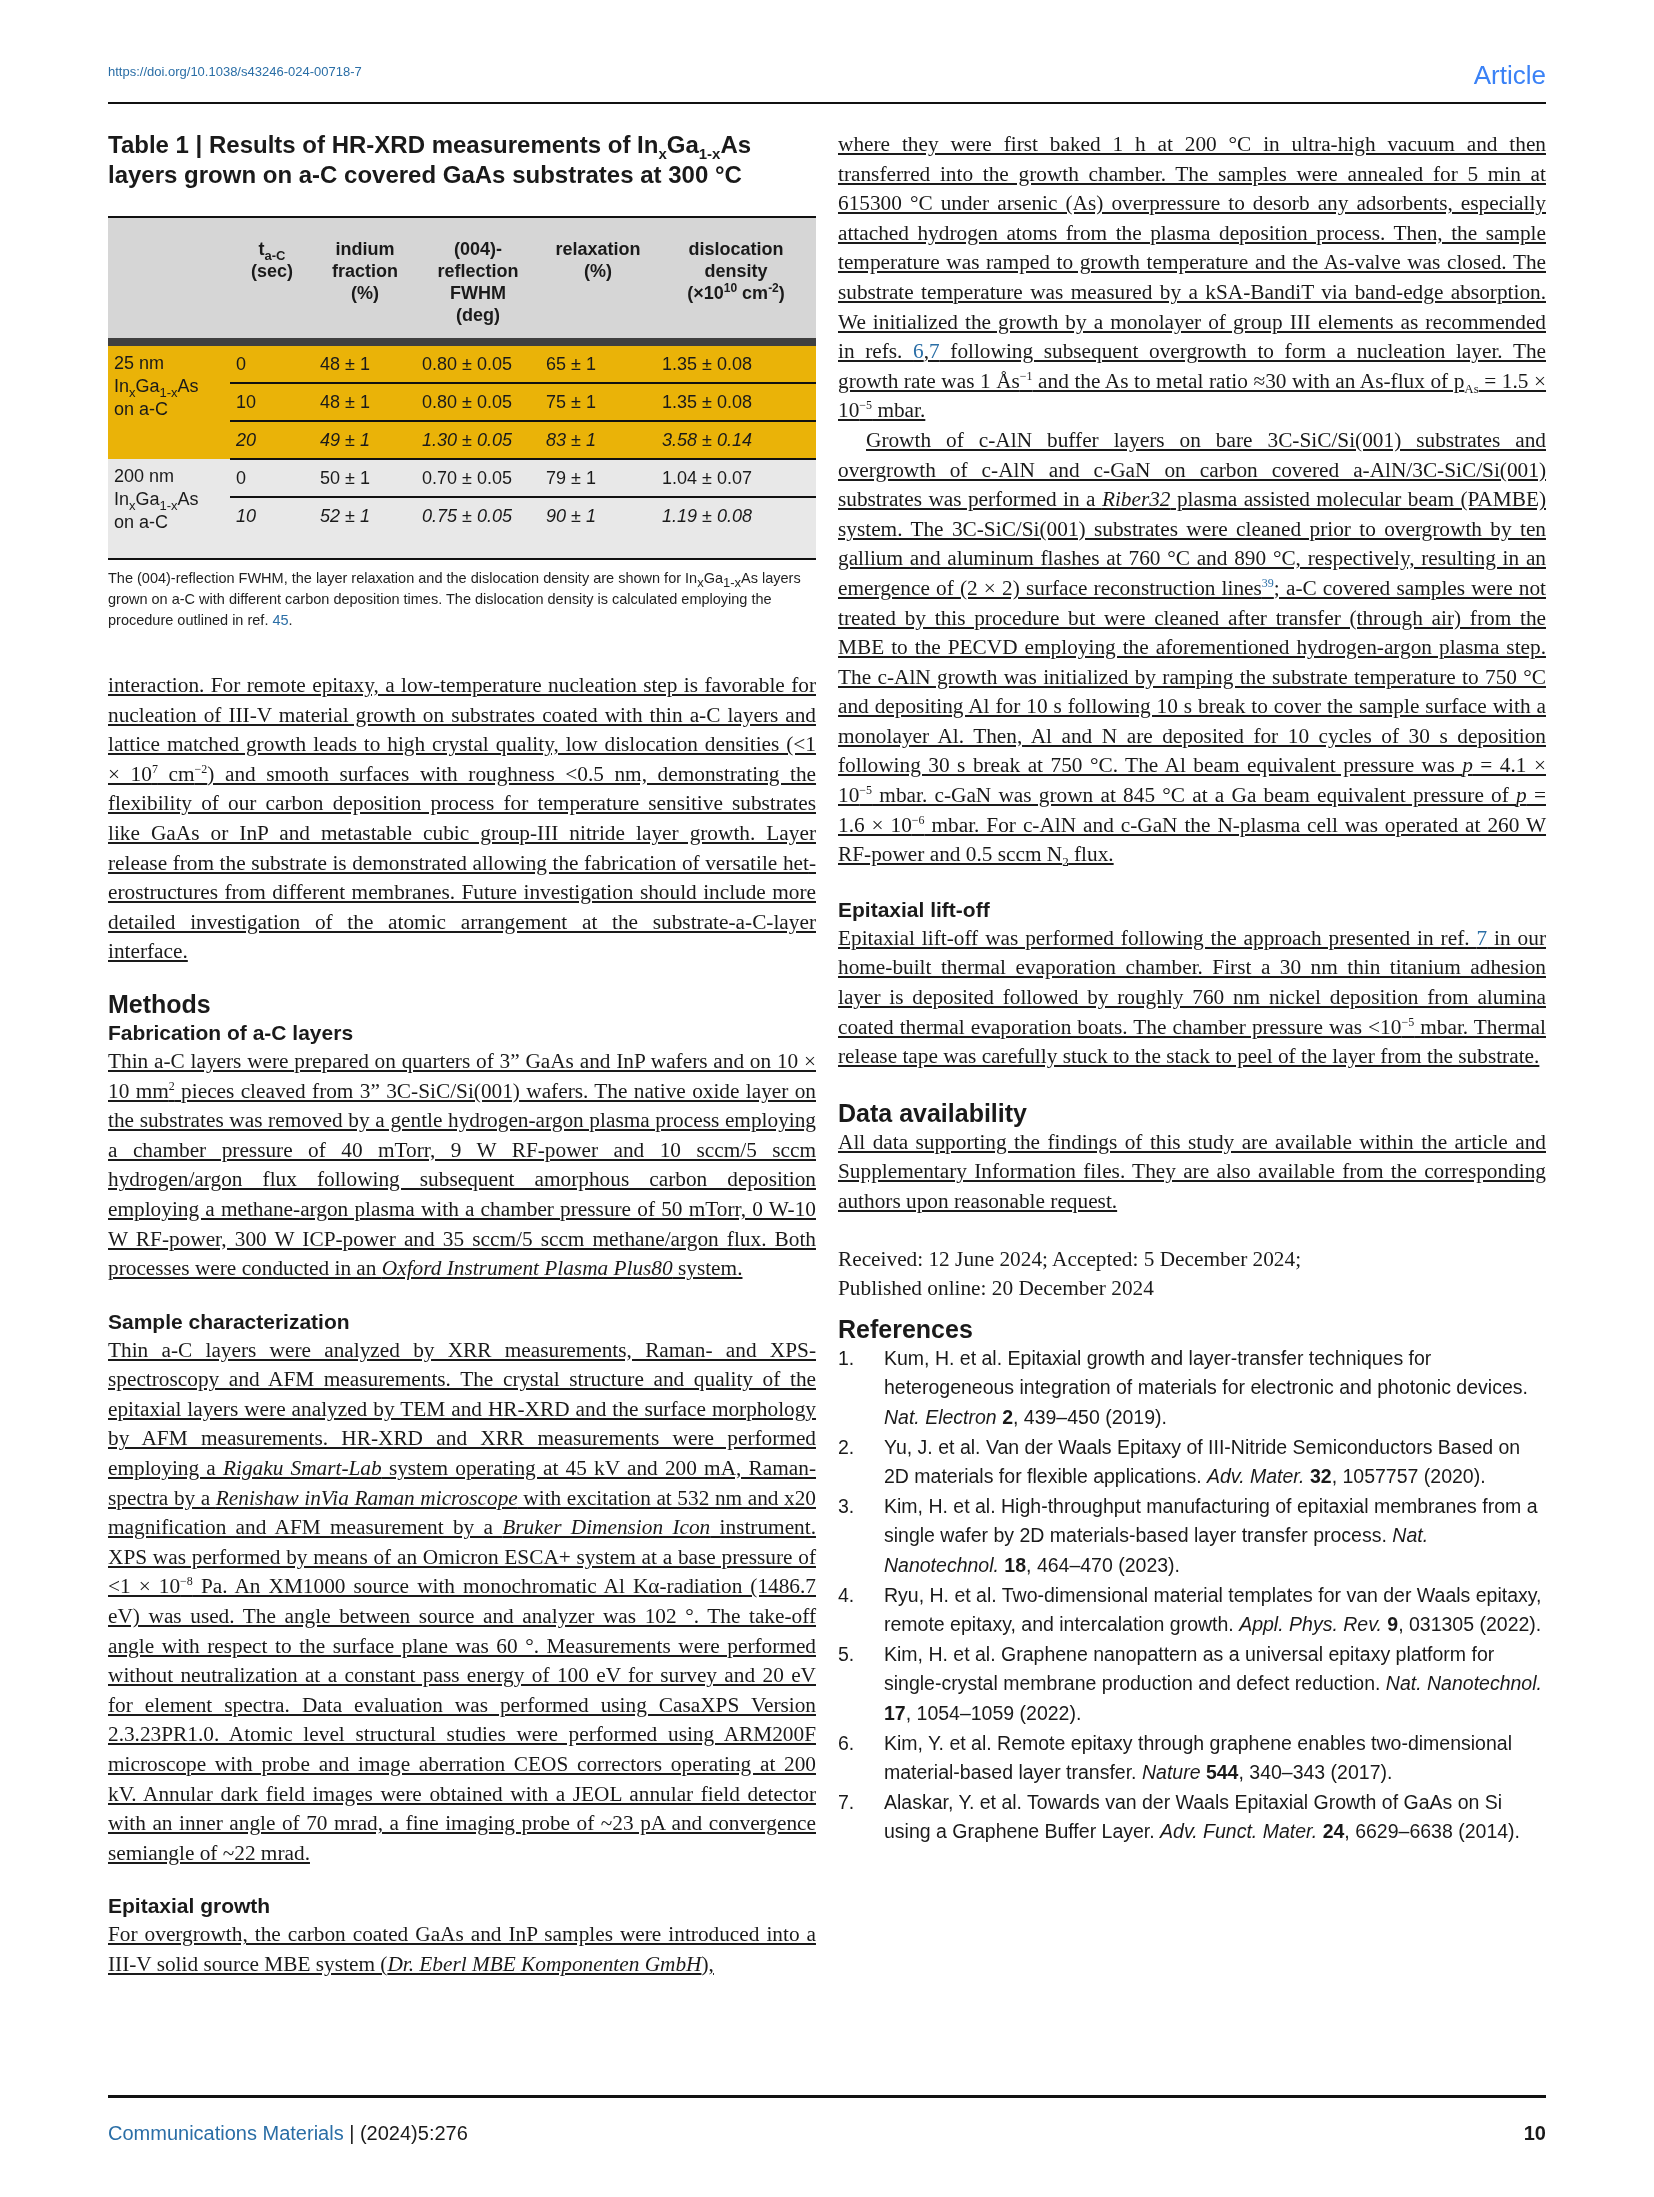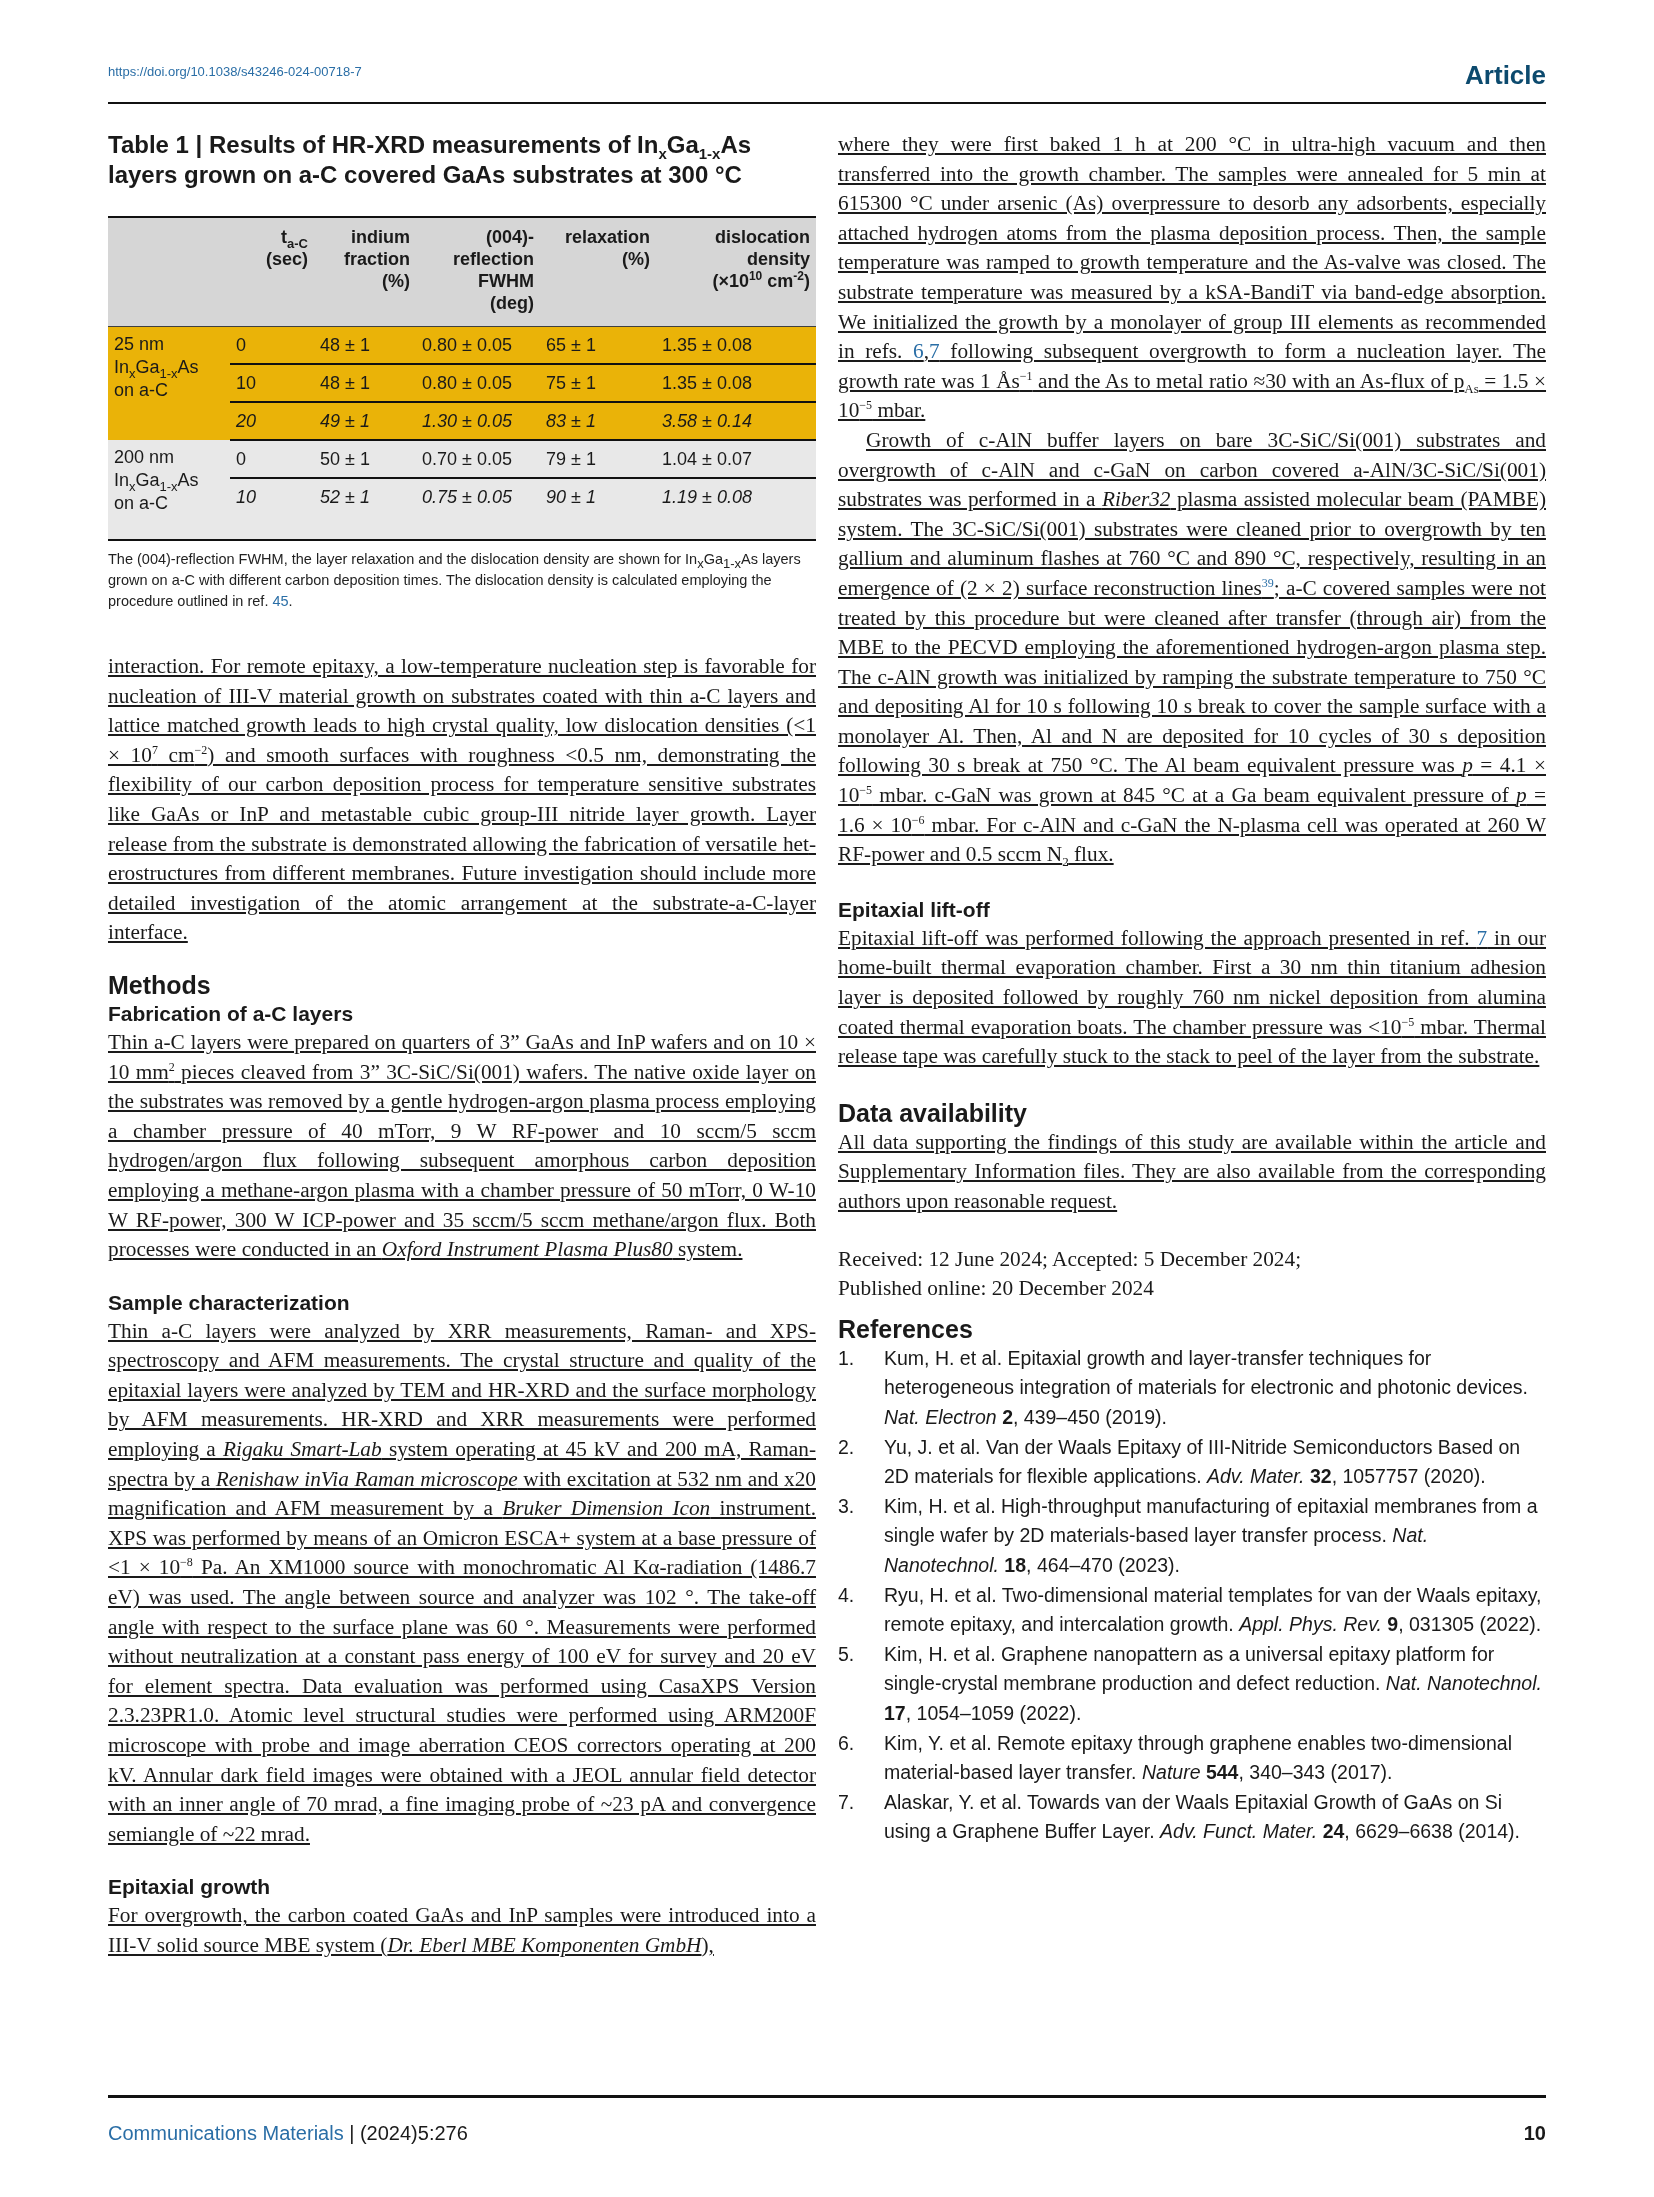--- a/index.html
+++ b/index.html
@@ -4,33 +4,33 @@
 <style>
   html, body { margin: 0; padding: 0; background: #ffffff; }
   body { width: 1654px; height: 2197px; position: relative; overflow: hidden; color: #1a1a1a; }
   .sans { font-family: "Liberation Sans", "DejaVu Sans", sans-serif; }
   .serif { font-family: "Liberation Serif", "DejaVu Serif", serif; }
   a, .link { color: #2a6ea6; text-decoration: none; }
 
   
   #page-header { position: absolute; left: 108px; top: 60px; width: 1438px; height: 42px; border-bottom: 2px solid #111; }
   #doi-link { position: absolute; left: 0; top: 4px; font-size: 13px; }
-  #article-label { position: absolute; right: 0; top: 0; font-size: 26px; font-weight: bold; color: #0c4a6e; }
+  #article-label { position: absolute; right: 0; top: 0; font-size: 26px; font-weight: normal; color: #3b82f6; }
 
   
   .col { position: absolute; top: 130px; width: 708px; }
   #col-left { left: 108px; }
   #col-right { left: 838px; }
 
   
   #table-title { font-size: 24px; font-weight: bold; line-height: 30px; margin: 0 0 26px 0; }
   #table-title sub { font-size: 15px; }
   table { border-collapse: collapse; width: 100%; font-size: 18px; }
   thead tr { background: #d6d6d6; }
-  thead th { text-align: right; vertical-align: top; font-weight: bold; padding: 8px 6px 12px 6px; line-height: 22px; font-size: 18px; border-top: 2px solid #111; border-bottom: 1px solid #404040; }
+  thead th { text-align: center; vertical-align: top; font-weight: bold; padding: 20px 6px 12px 6px; line-height: 22px; font-size: 18px; border-top: 2px solid #111; border-bottom: 8px solid #404040; }
   tbody td { padding: 6px 6px; line-height: 24px; vertical-align: top; }
   .grp1 td { background: #eab308; }
   .grp2 td { background: #e8e8e8; }
   .sep td.v { border-top: 2px solid #111; }
   .grpend td { border-bottom: 2px solid #111; font-style: italic; }
   td.lbl { line-height: 23px; }
   #table-footnote { font-size: 14.5px; line-height: 21px; margin: 8px 0 0 0; color: #222; }
 
   
   .para { font-size: 21.3px; line-height: 29.6px; text-align: justify; margin: 0; hyphens: manual; text-decoration: underline; }

